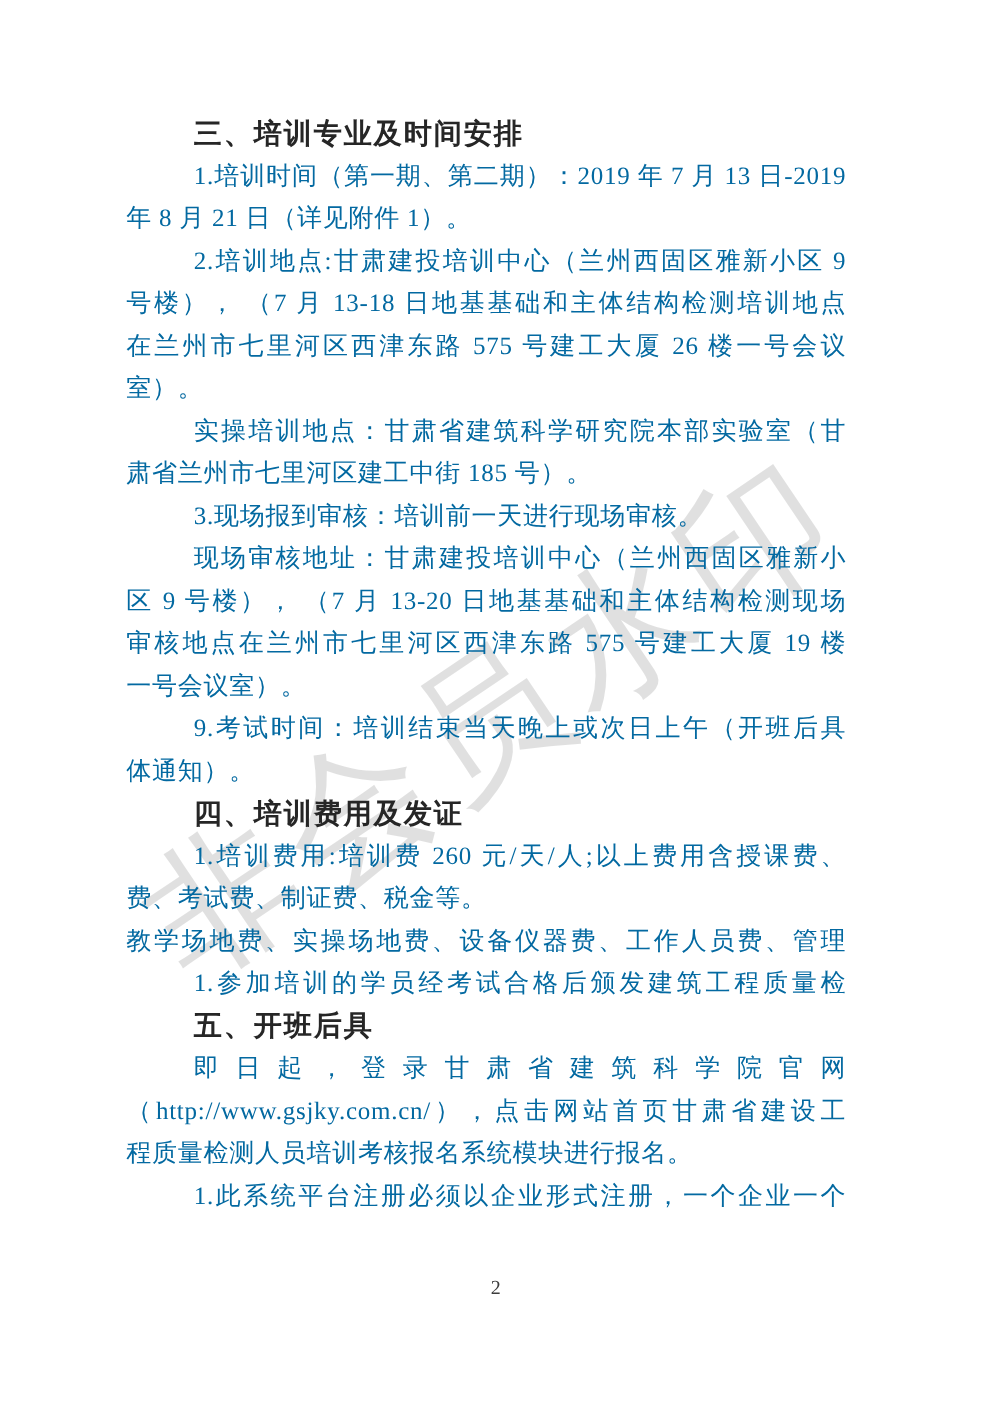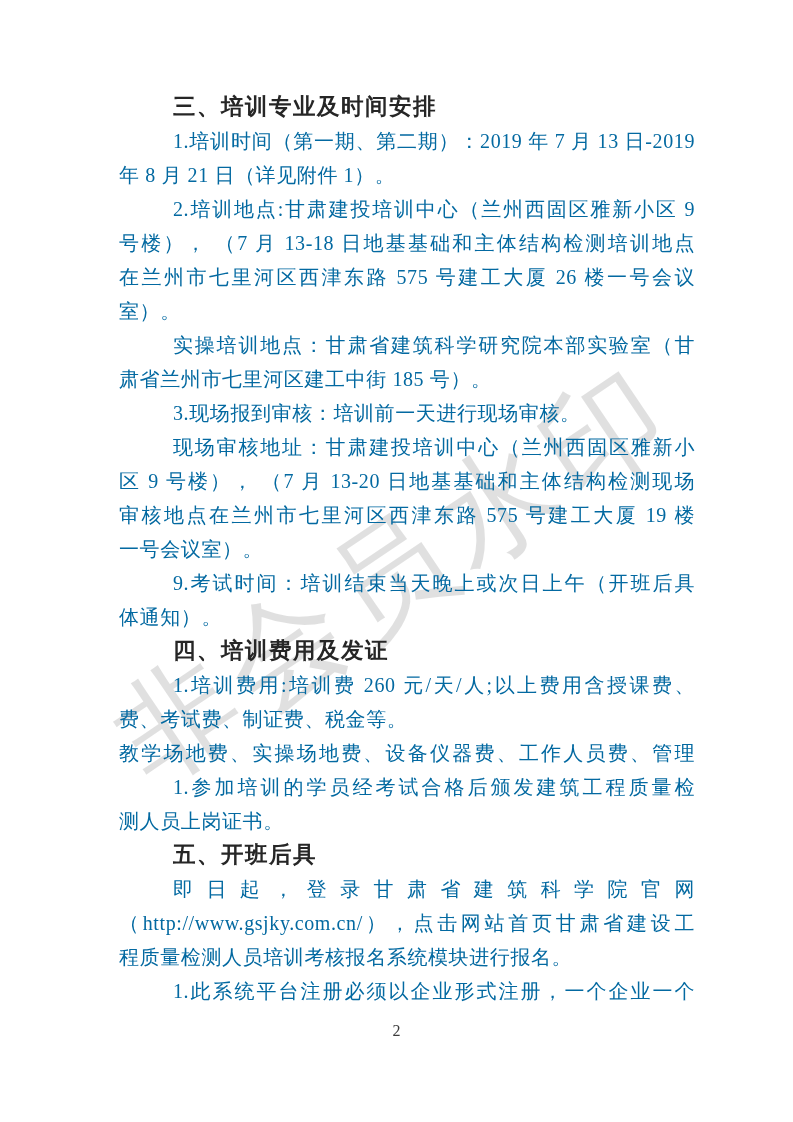--- a/index.html
+++ b/index.html
@@ -22,21 +22,21 @@
     white-space: nowrap;
     color: rgba(0, 0, 0, 0.12);
     transform: rotate(-34deg);
     transform-origin: 50% 50%;
     font-family: "Liberation Serif", serif;
     pointer-events: none;
     user-select: none;
   }
   .content {
     position: absolute;
-    left: 119px;
+    left: 101px;
     top: 90px;
     width: 576px;
     z-index: 1;
   }
   .line {
     font-size: 20px;
     line-height: 34px;
     height: 34px;
     overflow: hidden;
     color: #0369a1;
@@ -86,21 +86,20 @@
       <div class="line justify"><span>区 9 号楼）， </span><span class="u">（7 月 13-20 日地基基础和主体结构检测现场</span></div>
       <div class="line justify"><span class="u">审核地点在兰州市七里河区西津东路 575 号建工大厦 19 楼</span></div>
       <div class="line"><span class="u">一号会议室）。</span></div>
       <div class="line indent justify"><span>9.考试时间：培训结束当天晚上或次日上午（开班后具</span></div>
       <div class="line"><span>体通知）。</span></div>
       <div class="line heading indent"><span>四、培训费用及发证</span></div>
       <div class="line indent justify"><span>1.培训费用:培训费 260 元/天/人;以上费用含授课费、</span></div>
       <div class="line"><span>费、考试费、制证费、税金等。</span></div>
       <div class="line justify"><span>教学场地费、实操场地费、设备仪器费、工作人员费、管理</span></div>
       <div class="line indent justify"><span>1.参加培训的学员经考试合格后颁发建筑工程质量检</span></div>
-      <div class="line"><span>测人员上岗证书。</span></div>
       <div class="line heading indent"><span>五、开班后具</span></div>
       <div class="line indent justify"><span>即 日 起 ， 登 录 甘 肃 省 建 筑 科 学 院 官 网</span></div>
       <div class="line justify"><span>（http://www.gsjky.com.cn/），点击网站首页甘肃省建设工</span></div>
       <div class="line"><span>程质量检测人员培训考核报名系统模块进行报名。</span></div>
       <div class="line indent justify"><span>1.此系统平台注册必须以企业形式注册，一个企业一个</span></div>
     </div>
   <div class="page-number">2</div>
 </div>
 
 </body></html>

